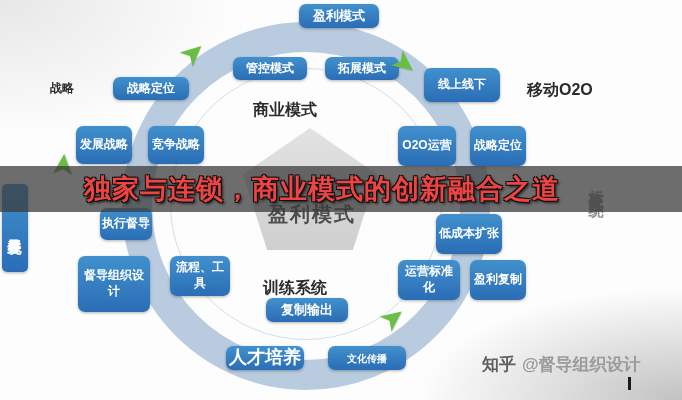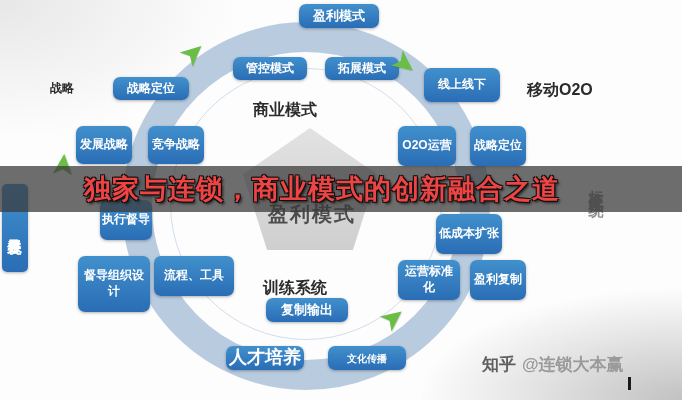--- a/index.html
+++ b/index.html
@@ -73,24 +73,24 @@
 
   <div class="box" style="left:299px;top:4px;width:80px;height:24px;font-size:13px">盈利模式</div>
   <div class="box" style="left:233px;top:57px;width:74px;height:23px">管控模式</div>
   <div class="box" style="left:325px;top:57px;width:74px;height:23px">拓展模式</div>
   <div class="box" style="left:113px;top:77px;width:76px;height:23px">战略定位</div>
   <div class="box" style="left:424px;top:68px;width:76px;height:34px">线上线下</div>
   <div class="box" style="left:76px;top:126px;width:56px;height:38px">发展战略</div>
   <div class="box" style="left:148px;top:126px;width:56px;height:38px">竞争战略</div>
   <div class="box" style="left:398px;top:126px;width:58px;height:40px">O2O运营</div>
   <div class="box" style="left:470px;top:126px;width:56px;height:40px">战略定位</div>
-  <div class="box" style="left:100px;top:200px;width:52px;height:40px">执行督导</div>
+  <div class="box" style="left:100px;top:208px;width:52px;height:32px">执行督导</div>
   <div class="box" style="left:436px;top:214px;width:66px;height:40px">低成本扩张</div>
   <div class="box" style="left:78px;top:256px;width:72px;height:56px">督导组织设计</div>
-  <div class="box" style="left:154px;top:256px;width:80px;height:40px">流程、工具</div>
+  <div class="box" style="left:170px;top:256px;width:60px;height:40px">流程、工具</div>
   <div class="box" style="left:398px;top:260px;width:62px;height:40px">运营标准化</div>
   <div class="box" style="left:470px;top:260px;width:56px;height:40px">盈利复制</div>
   <div class="box" style="left:266px;top:298px;width:82px;height:24px;font-size:13px">复制输出</div>
   <div class="box" style="left:226px;top:346px;width:78px;height:24px;font-size:18px">人才培养</div>
   <div class="box" style="left:328px;top:346px;width:78px;height:24px;font-size:10px">文化传播</div>
 
   <div class="lbl" style="left:50px;top:80px;font-size:12px">战略</div>
   <div class="lbl" style="left:253px;top:100px;font-size:16px">商业模式</div>
   <div class="lbl" style="left:527px;top:80px;font-size:16px">移动O2O</div>
   <div class="lbl" style="left:263px;top:278px;font-size:16px">训练系统</div>
@@ -102,17 +102,17 @@
   <span class="arrow" style="left:392px;top:48px;transform:rotate(38deg)">➤</span>
   <span class="arrow" style="left:380px;top:303px;transform:rotate(-38deg)">➤</span>
   <span class="arrow" style="left:50px;top:150px;transform:rotate(-85deg)">➤</span>
 
   <div class="band">
     <div class="band-title">独家与连锁，商业模式的创新融合之道</div>
   </div>
 
   <div class="watermark">
     <span class="wm-brand">知乎</span>
-    <span class="wm-handle">@连锁大本赢</span>
+    <span class="wm-handle">@督导组织设计</span>
   </div>
   <div class="cursor-mark"></div>
 
 </div>
 
 </body></html>

